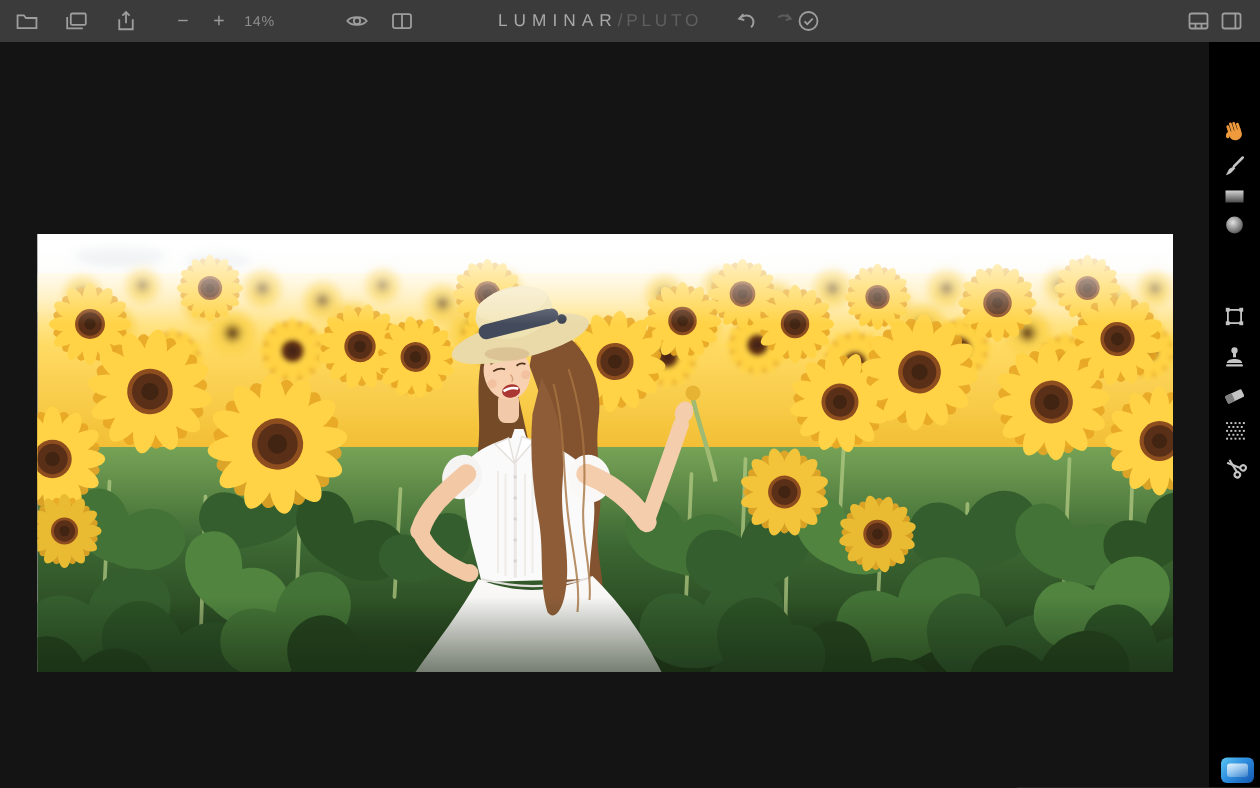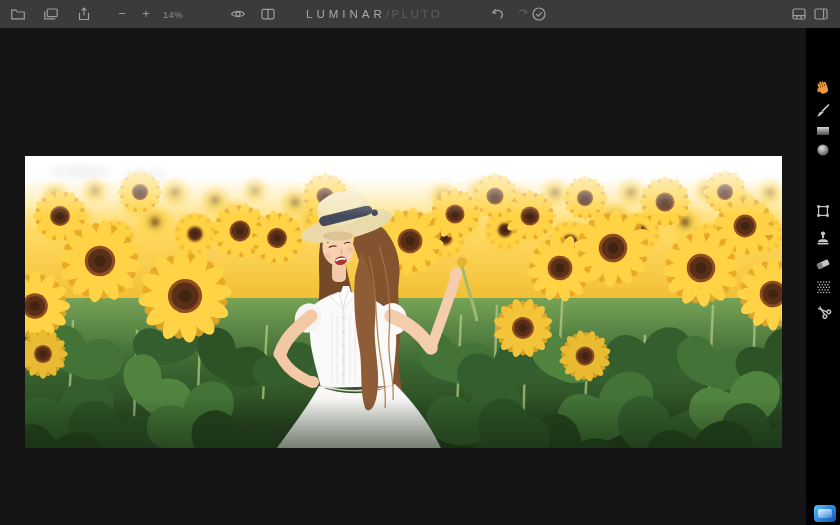--- a/index.html
+++ b/index.html
@@ -6,21 +6,21 @@
     font-family:"Liberation Sans","DejaVu Sans",sans-serif;-webkit-font-smoothing:antialiased;}
   .stage{position:relative;width:840px;height:525px;background:#000;}
 
   
   .toolbar{position:absolute;top:0;left:0;width:840px;height:28px;background:#3b3b3c;border-bottom:1px solid #262626;}
   .tbtn{position:absolute;top:6px;width:16px;height:16px;color:#9e9e9e;cursor:default;}
   .tbtn svg{display:block;width:16px;height:16px;}
   .tbtn.dim{color:#5c5c5c;}
   .ztext{position:absolute;top:7px;font-size:13px;line-height:14px;color:#9a9a9a;width:16px;text-align:center;}
   .zlevel{position:absolute;top:9px;left:156px;width:34px;font-size:9.5px;letter-spacing:.4px;color:#8d8d8d;text-align:center;}
-  .title{position:absolute;top:8px;left:306px;font-size:11.5px;letter-spacing:4px;color:#a8a8a8;white-space:nowrap;}
+  .title{position:absolute;top:8px;left:332px;font-size:11.5px;letter-spacing:4px;color:#a8a8a8;white-space:nowrap;}
   .title .prod{color:#5f5f5f;letter-spacing:2.5px;}
 
   
   .canvas{position:absolute;top:28px;left:0;width:806px;height:497px;background:#141414;}
   .photo{position:absolute;top:128px;left:25px;width:757px;height:292px;background:#fff;}
   .photo svg{display:block;}
 
   
   .sidebar{position:absolute;top:28px;left:806px;width:34px;height:497px;background:#000;}
   .tool{position:absolute;left:8px;width:18px;height:18px;color:#c4c4c4;cursor:default;}

